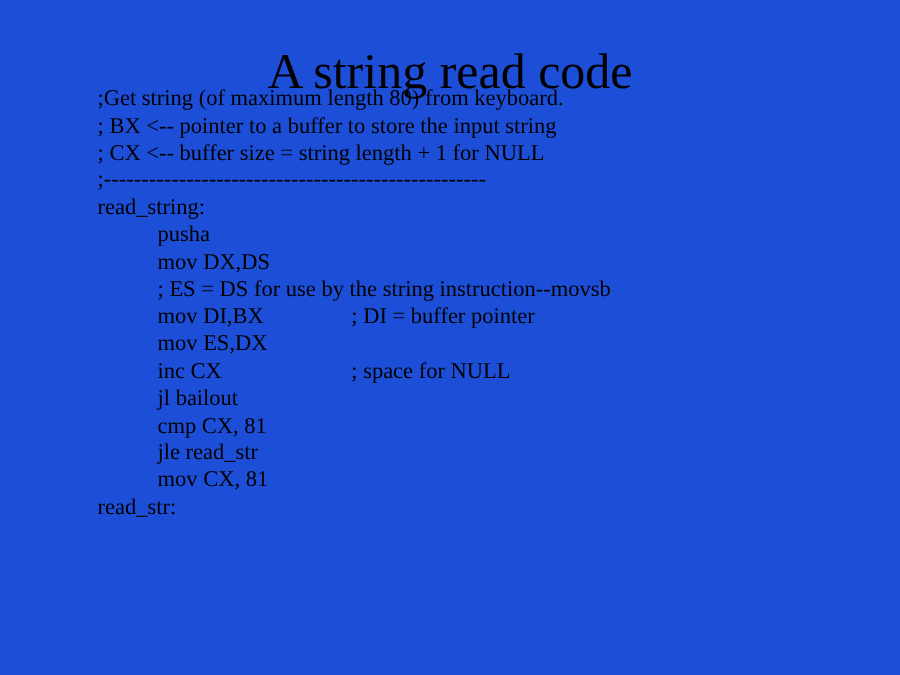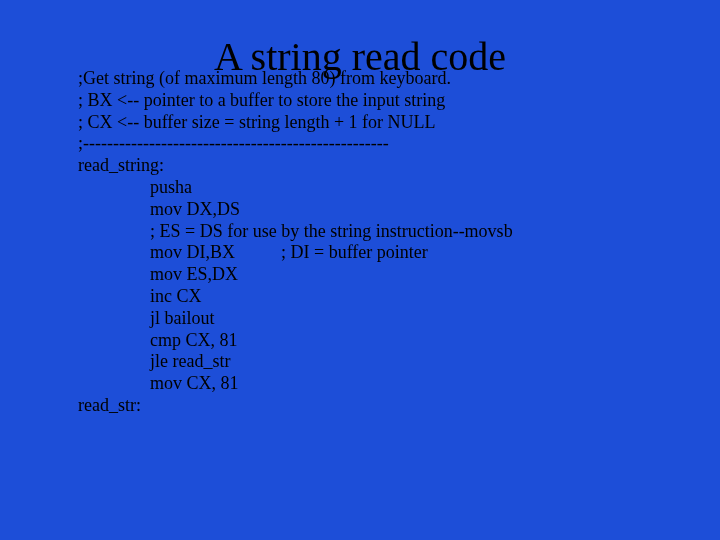--- a/index.html
+++ b/index.html
@@ -49,21 +49,21 @@
     font-weight: 400;
     color: #000000;
     white-space: pre;
   }
   .code-line .txt {
     display: inline-block;
     white-space: pre;
   }
   
   .ind-0 .txt { margin-left: 0px; }
-  .ind-1 .txt { margin-left: 72px; }
+  .ind-1 .txt { margin-left: 48px; }
 
   
   .code-line .inline-comment {
     position: absolute;
     left: 203px;
     top: 0;
     white-space: pre;
   }
 
   
@@ -82,21 +82,21 @@
       <div class="code-line ind-0"><span class="txt">;Get string (of maximum length 80) from keyboard.</span></div>
       <div class="code-line ind-0"><span class="txt">; BX &lt;-- pointer to a buffer to store the input string</span></div>
       <div class="code-line ind-0"><span class="txt">; CX &lt;-- buffer size = string length + 1 for NULL</span></div>
       <div class="code-line ind-0 rule-line"><span class="txt">;---------------------------------------------------</span></div>
       <div class="code-line ind-0"><span class="txt">read_string:</span></div>
       <div class="code-line ind-1"><span class="txt">pusha</span></div>
       <div class="code-line ind-1"><span class="txt">mov DX,DS</span></div>
       <div class="code-line ind-1"><span class="txt">; ES = DS for use by the string instruction--movsb</span></div>
       <div class="code-line ind-1"><span class="txt">mov DI,BX</span><span class="inline-comment">; DI = buffer pointer</span></div>
       <div class="code-line ind-1"><span class="txt">mov ES,DX</span></div>
-      <div class="code-line ind-1"><span class="txt">inc CX</span></div>
+      <div class="code-line ind-1"><span class="txt">inc CX</span><span class="inline-comment">; space for NULL</span></div>
       <div class="code-line ind-1"><span class="txt">jl bailout</span></div>
       <div class="code-line ind-1"><span class="txt">cmp CX, 81</span></div>
       <div class="code-line ind-1"><span class="txt">jle read_str</span></div>
       <div class="code-line ind-1"><span class="txt">mov CX, 81</span></div>
       <div class="code-line ind-0"><span class="txt">read_str:</span></div>
     </div>
 
 </div>
 
 </body></html>

